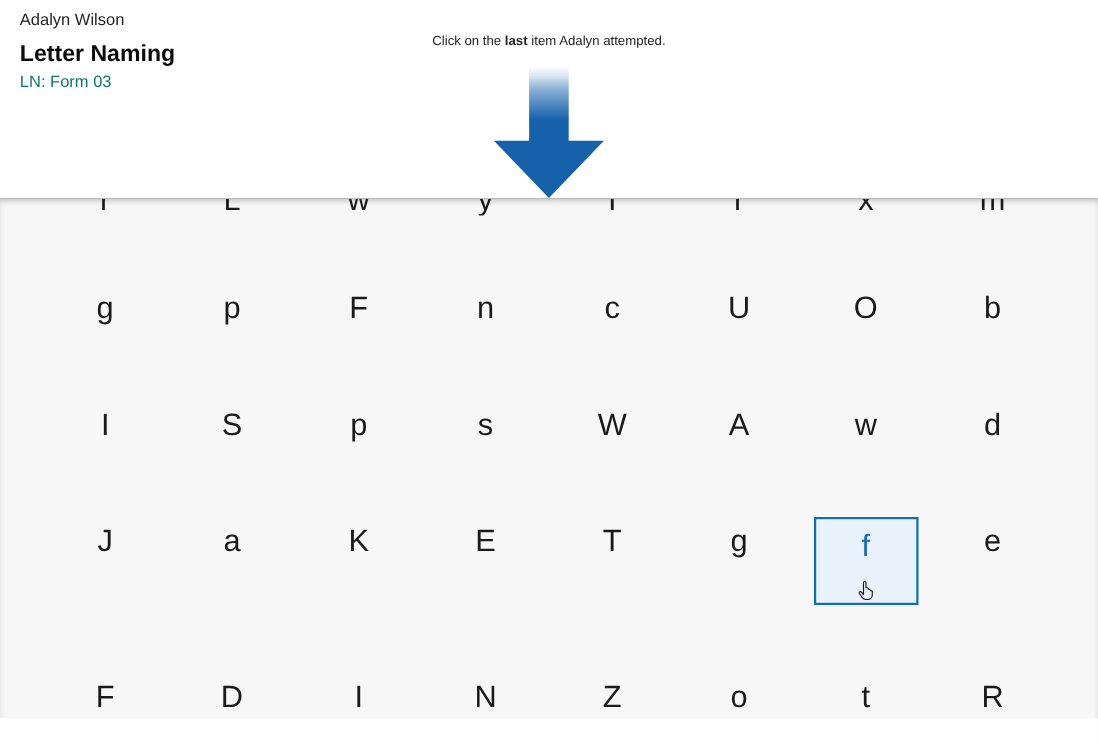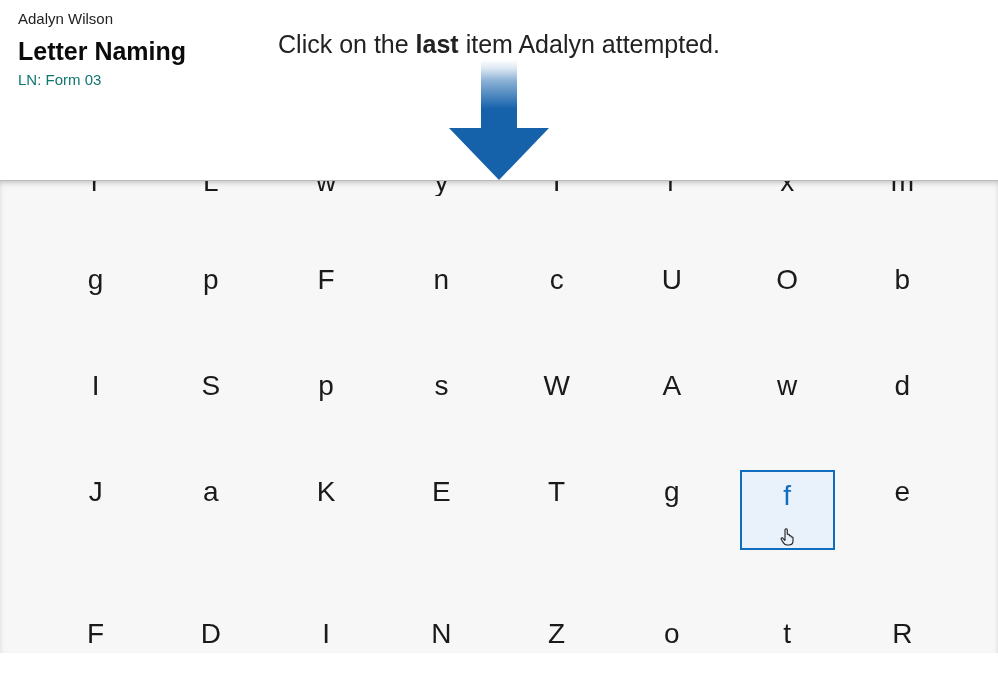--- a/index.html
+++ b/index.html
@@ -23,36 +23,36 @@
       padding: 6px 18px;
     }
     .student-name {
       font-size: 15px;
       color: #222;
       font-weight: 400;
       margin-bottom: 10px;
       margin-top: 4px;
     }
     .activity-name {
-      font-size: 25px;
+      font-size: 21px;
       font-weight: bold;
       color: #0b0b0b;
       margin-bottom: 5px;
     }
     .form-name {
       font-size: 15px;
       color: #0f766e;
     }
     .instruction {
       position: absolute;
       top: 30px;
       left: 0;
       width: 100%;
       text-align: center;
-      font-size: 25px;
+      font-size: 12px;
       color: #222;
     }
     .instruction .bold {
       font-weight: bold;
     }
     .arrow-wrap {
       position: absolute;
       top: 60px;
       left: 50%;
       transform: translateX(-50%);

